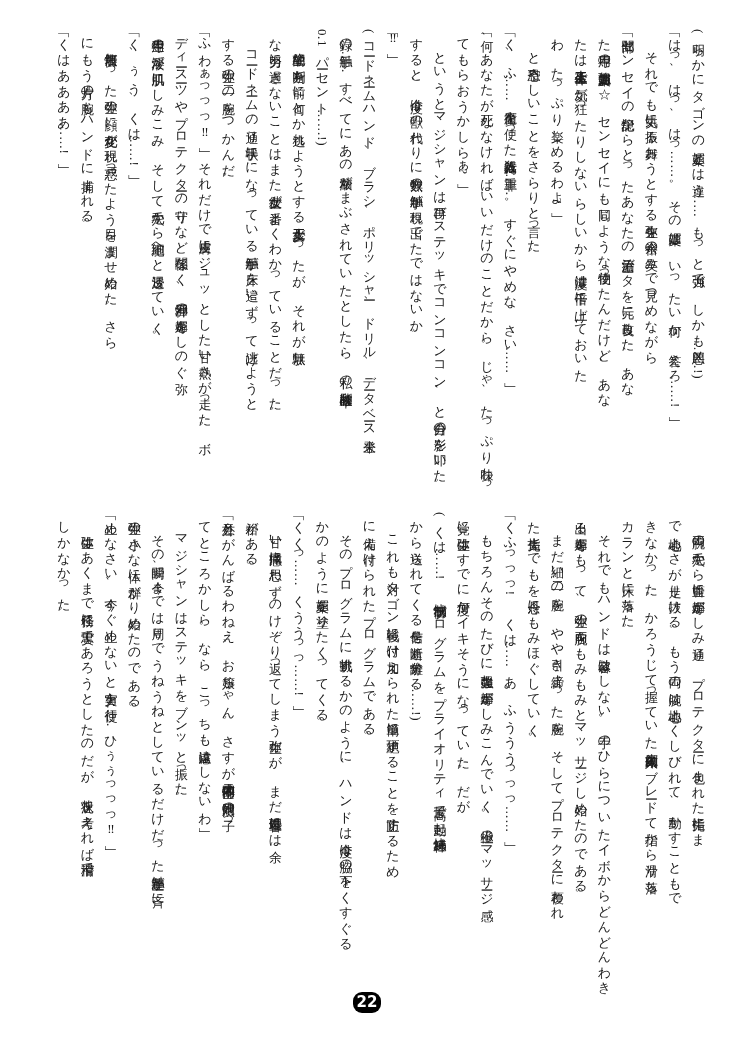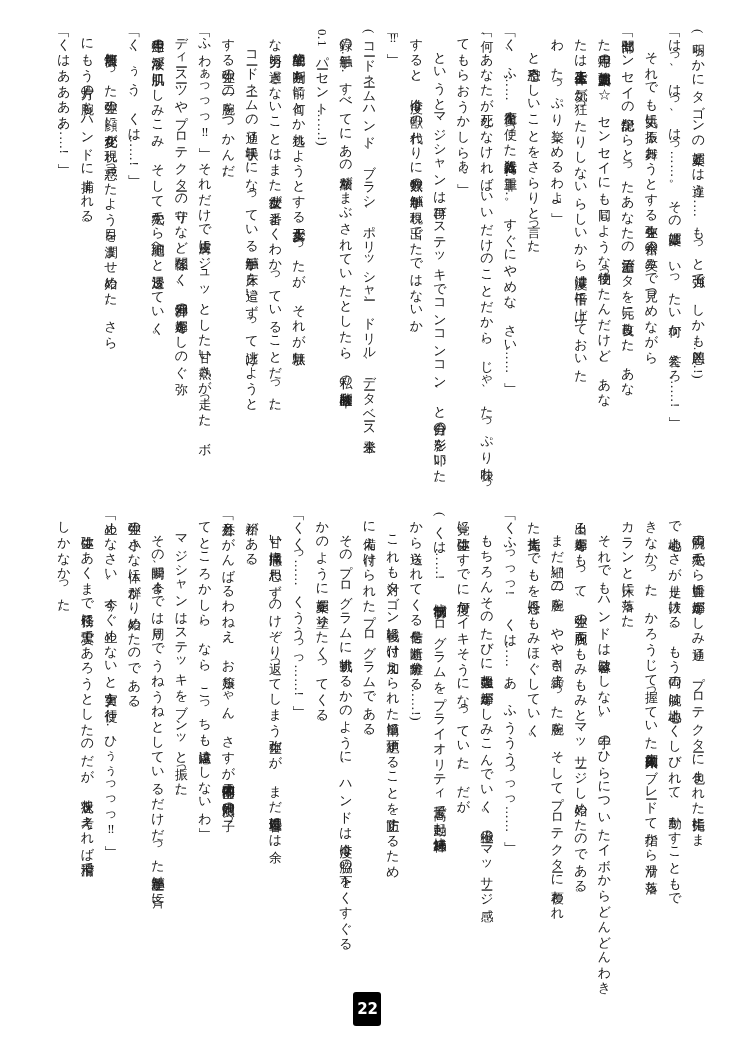--- a/index.html
+++ b/index.html
@@ -30,27 +30,27 @@
     height: 478px;
   }
   .tblock.upper { top: 29px; }
   .tblock.lower { top: 512px; }
   .vline {  }
   .pagenum {
     position: absolute;
     left: 353px;
     top: 992px;
     min-width: 28px;
-    height: 34px;
+    height: 21px;
     padding: 0 3px;
     background: #000000;
-    border-radius: 3px;
+    border-radius: 9px;
     display: flex;
     align-items: center;
-    justify-content: flex-end;
+    justify-content: center;
     box-sizing: border-box;
   }
   .pagenum span {
     color: #ffffff;
     font-family: "DejaVu Sans", "Liberation Sans", sans-serif;
     font-weight: bold;
     font-size: 15px;
     line-height: 1;
   }
 </style>

